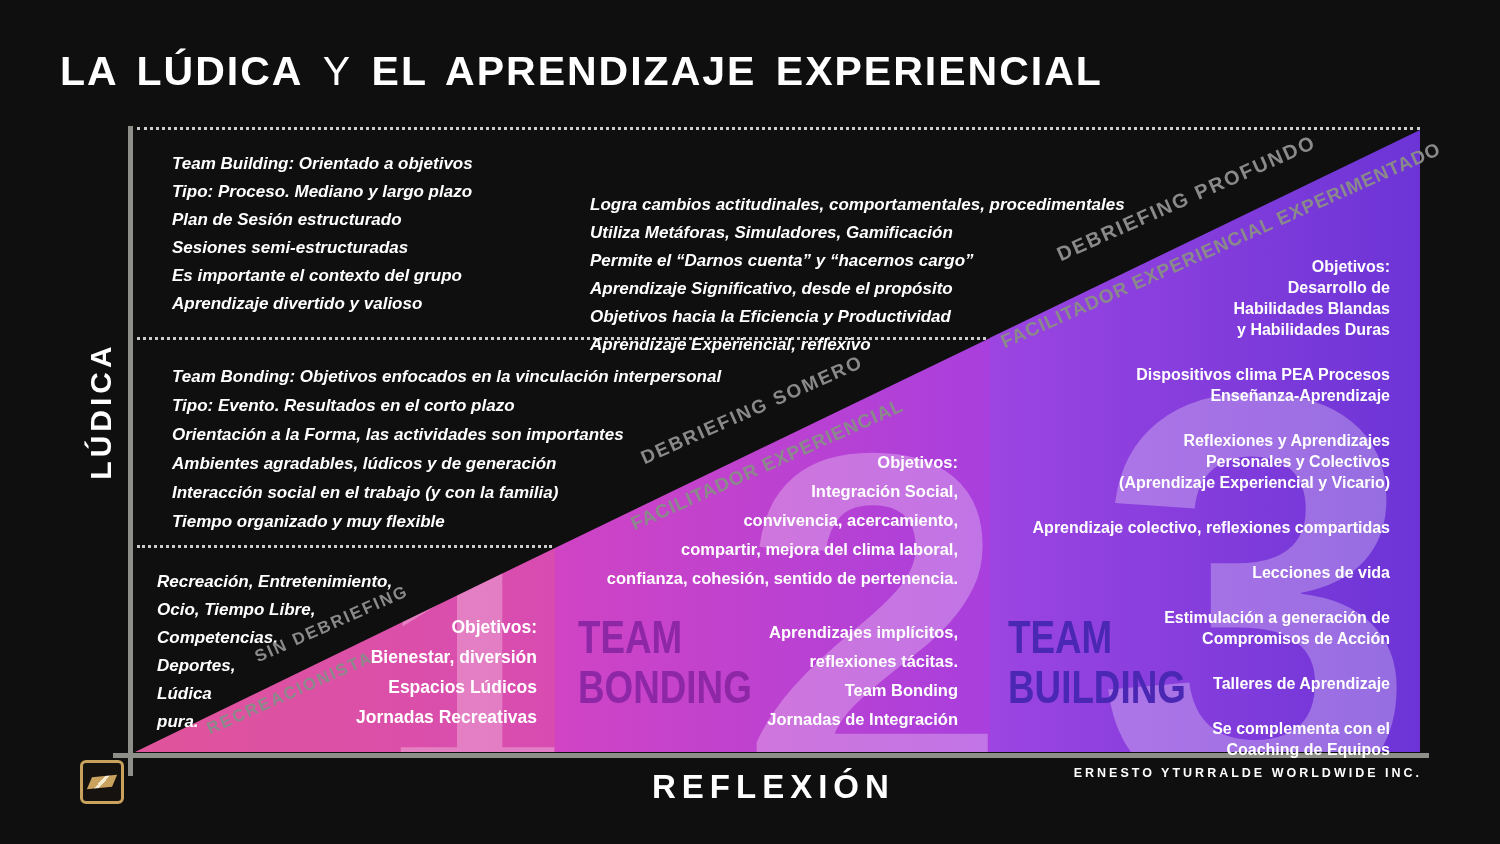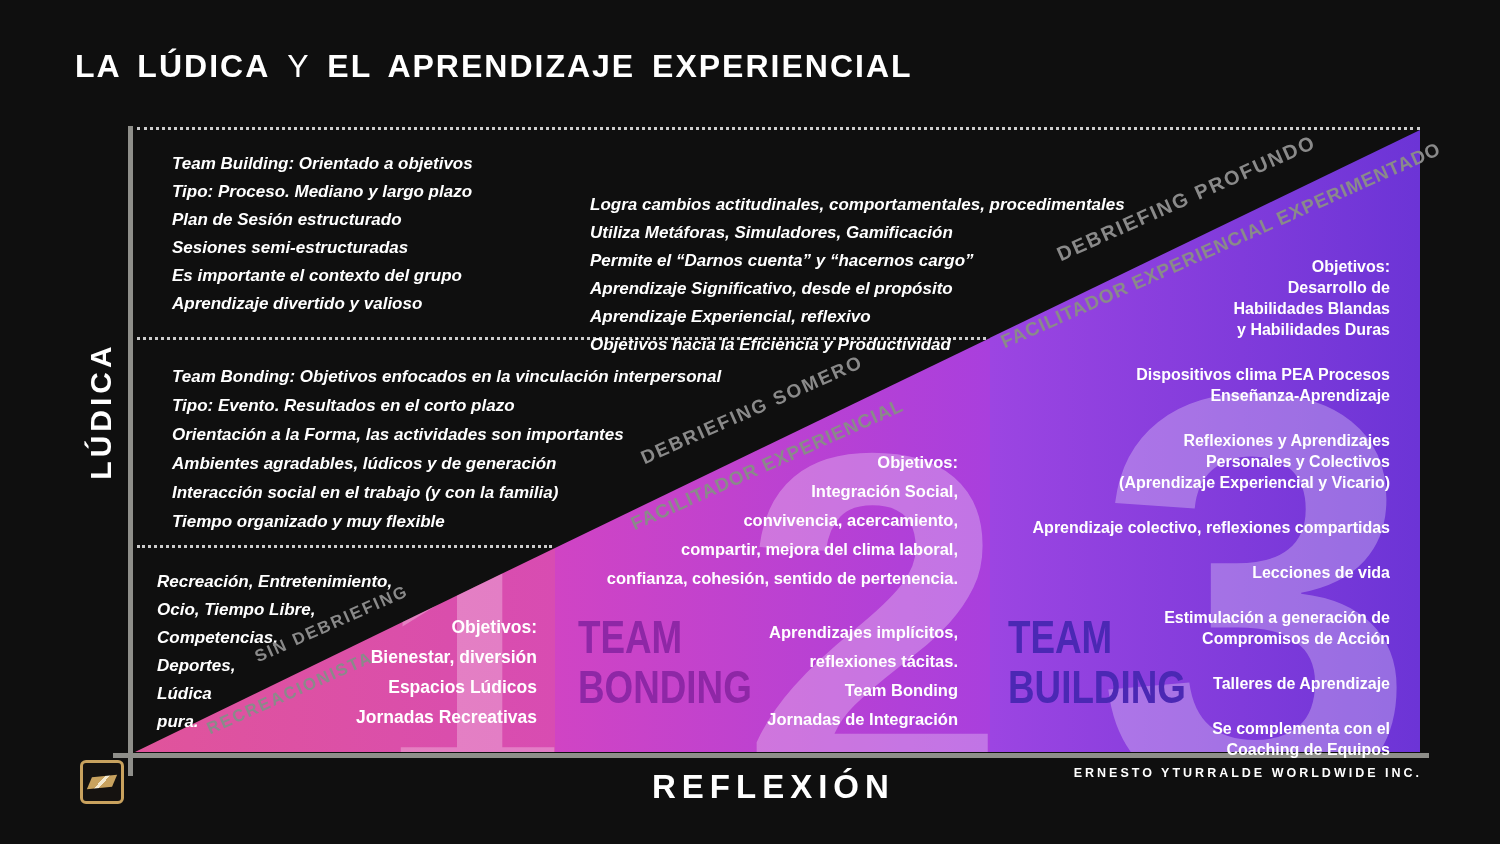--- a/index.html
+++ b/index.html
@@ -26,21 +26,21 @@
   #num2 { left:185px; bottom:-110px; font-size:480px; }
   #num3 { left:105px; bottom:-135px; font-size:580px; }
   
   #yaxis { position:absolute; left:128px; top:126px; width:5px;  height:650px; background:var(--axis,#8f8f8a); }
   #xaxis { position:absolute; left:113px; top:753px; width:1316px; height:5px;  background:var(--axis,#8f8f8a); }
   .dots  { position:absolute; height:0; border-top:3px dotted rgba(225,225,225,0.9); }
   #dotsA { left:137px; top:127px; width:1283px; }
   #dotsB { left:137px; top:337px; width:849px; }
   #dotsC { left:137px; top:545px; width:415px; }
   
-  .title { position:absolute; left:75px; top:48px; font-size:32px; letter-spacing:2px;
+  .title { position:absolute; left:60px; top:48px; font-size:41px; letter-spacing:2px;
            word-spacing:6px; color:#fff; white-space:nowrap; }
   .title .b { font-weight:800; }
   .title .l { font-weight:300; }
   .ylabel { position:absolute; left:28px; top:394px; width:145px; text-align:center;
             transform:rotate(-90deg); font-size:30px; font-weight:800; letter-spacing:4px; color:#fff; }
   .xlabel { position:absolute; left:652px; top:768px; font-size:33px; font-weight:800;
             letter-spacing:6px; color:#fff; }
   .brand  { position:absolute; right:78px; top:766px; font-size:12.5px; font-weight:700;
             letter-spacing:3px; color:#ffffff; white-space:nowrap; }
   
@@ -118,22 +118,22 @@
     <div class="ln">Plan de Sesión estructurado</div>
     <div class="ln">Sesiones semi-estructuradas</div>
     <div class="ln">Es importante el contexto del grupo</div>
     <div class="ln">Aprendizaje divertido y valioso</div>
   </div>
   <div class="list" id="band-top-2" style="left:590px; top:150px;margin-top:41px;">
     <div class="ln">Logra cambios actitudinales, comportamentales, procedimentales</div>
     <div class="ln">Utiliza Metáforas, Simuladores, Gamificación</div>
     <div class="ln">Permite el “Darnos cuenta” y “hacernos cargo”</div>
     <div class="ln">Aprendizaje Significativo, desde el propósito</div>
+    <div class="ln">Objetivos hacia la Eficiencia y Productividad</div>
     <div class="ln">Aprendizaje Experiencial, reflexivo</div>
-    <div class="ln">Objetivos hacia la Eficiencia y Productividad</div>
   </div>
 
   <div class="list" id="band-mid" style="left:172px; top:362px;">
     <div class="ln">Team Bonding: Objetivos enfocados en la vinculación interpersonal</div>
     <div class="ln">Tipo: Evento. Resultados en el corto plazo</div>
     <div class="ln">Orientación a la Forma, las actividades son importantes</div>
     <div class="ln">Ambientes agradables, lúdicos y de generación</div>
     <div class="ln">Interacción social en el trabajo (y con la familia)</div>
     <div class="ln">Tiempo organizado y muy flexible</div>
   </div>

